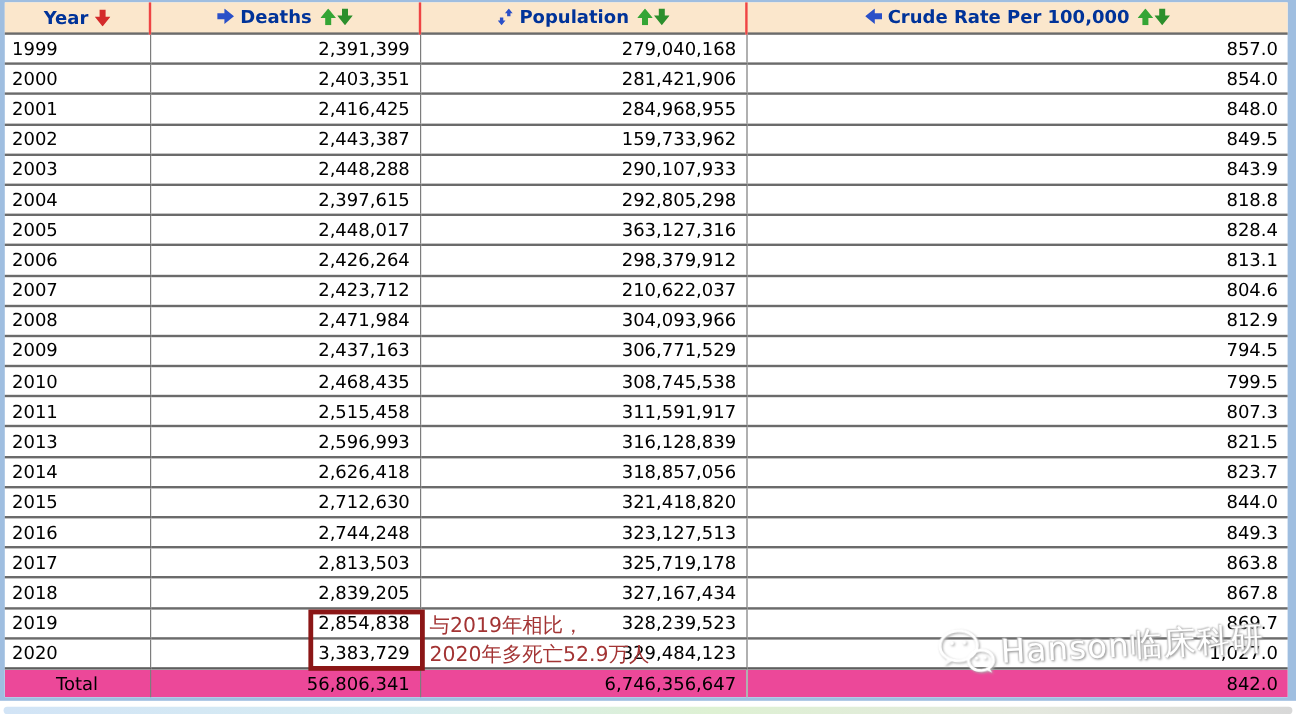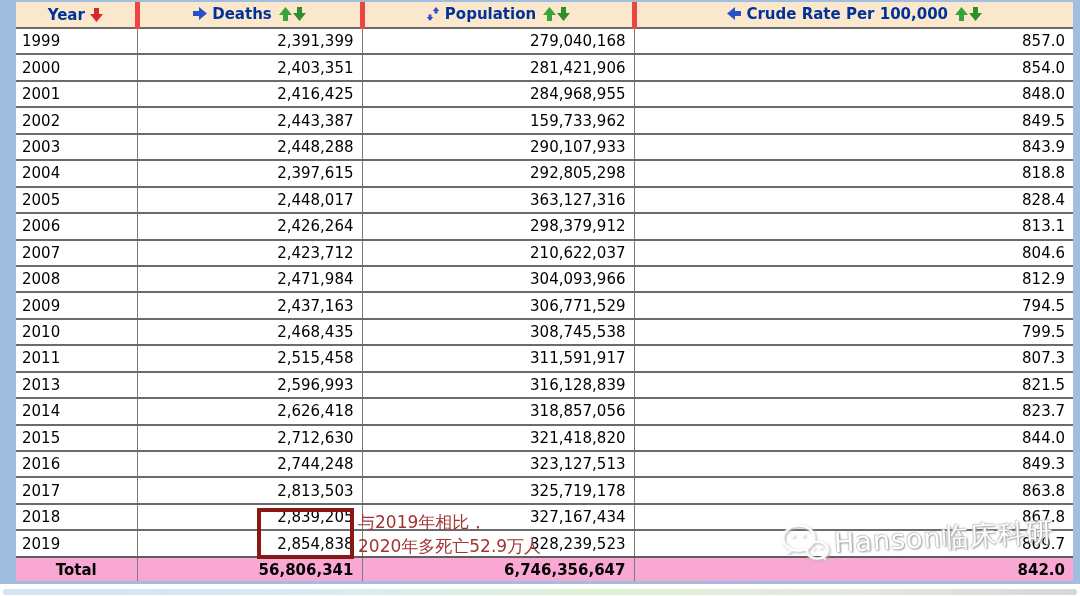--- a/index.html
+++ b/index.html
@@ -1,38 +1,38 @@
 <!DOCTYPE html>
 <html><head>
 <meta charset="utf-8">
 <style>
   * { margin:0; padding:0; box-sizing:border-box; }
   html,body { width:1080px; height:596px; background:#ffffff; overflow:hidden;
     font-family:"DejaVu Sans","Liberation Sans",sans-serif; }
 
   .table-wrap { position:absolute; top:0; left:0; width:1080px; height:584px;
-    background:#9FBEE0; padding:2px 7px 3px 16px; }
+    background:#9FBEE0; padding:2px 7px 3px 4px; }
 
   table { width:100%; height:100%; border-collapse:collapse; table-layout:fixed;
     background:#ffffff; }
 
   th { background:#FBE7CC; color:#003399; font-weight:bold; font-size:15px;
     height:26px; text-align:center; vertical-align:middle;
-    border-left:5px solid #ef4444; white-space:nowrap; }
+    border-left:2px solid #ef4444; white-space:nowrap; }
   th:first-child { border-left:none; }
 
   td { font-size:15px; height:24px; vertical-align:middle;
     border-top:2px solid #6b6b6b; border-left:1px solid #7d7d7d;
     white-space:nowrap; overflow:hidden; }
   td:first-child { border-left:none; }
 
   td.year { font-weight:normal; text-align:left; padding-left:6px; color:#000; }
   td.num  { text-align:right; padding-right:8px; color:#000; }
 
-  tr.total-row td { background:#f9a8d4; font-weight:bold; border-top:2px solid #5e5e5e; }
+  tr.total-row td { background:#ec4899; font-weight:normal; border-top:2px solid #5e5e5e; }
   tr.total-row td.label { text-align:center; }
 
   .hdr-inner { display:inline-flex; align-items:center; gap:5px; justify-content:center; }
   .icon { display:inline-flex; align-items:center; }
   .sort-pair { display:inline-flex; gap:1px; margin-left:2px; }
 
   
   #red-box { position:absolute; left:257px; top:508px; width:97px; height:51px;
     border:4px solid #8B1616; z-index:5; }
 
@@ -290,20 +290,26 @@
     <td class="num">867.8</td>
   </tr>
 
   <tr>
     <td class="year">2019</td>
     <td class="num">2,854,838</td>
     <td class="num">328,239,523</td>
     <td class="num">869.7</td>
   </tr>
 
+  <tr>
+    <td class="year">2020</td>
+    <td class="num">3,383,729</td>
+    <td class="num">329,484,123</td>
+    <td class="num">1,027.0</td>
+  </tr>
 </tbody>
     <tfoot>
       <tr class="total-row">
         <td class="label">Total</td>
         <td class="num">56,806,341</td>
         <td class="num">6,746,356,647</td>
         <td class="num">842.0</td>
       </tr>
     </tfoot>
   </table>

